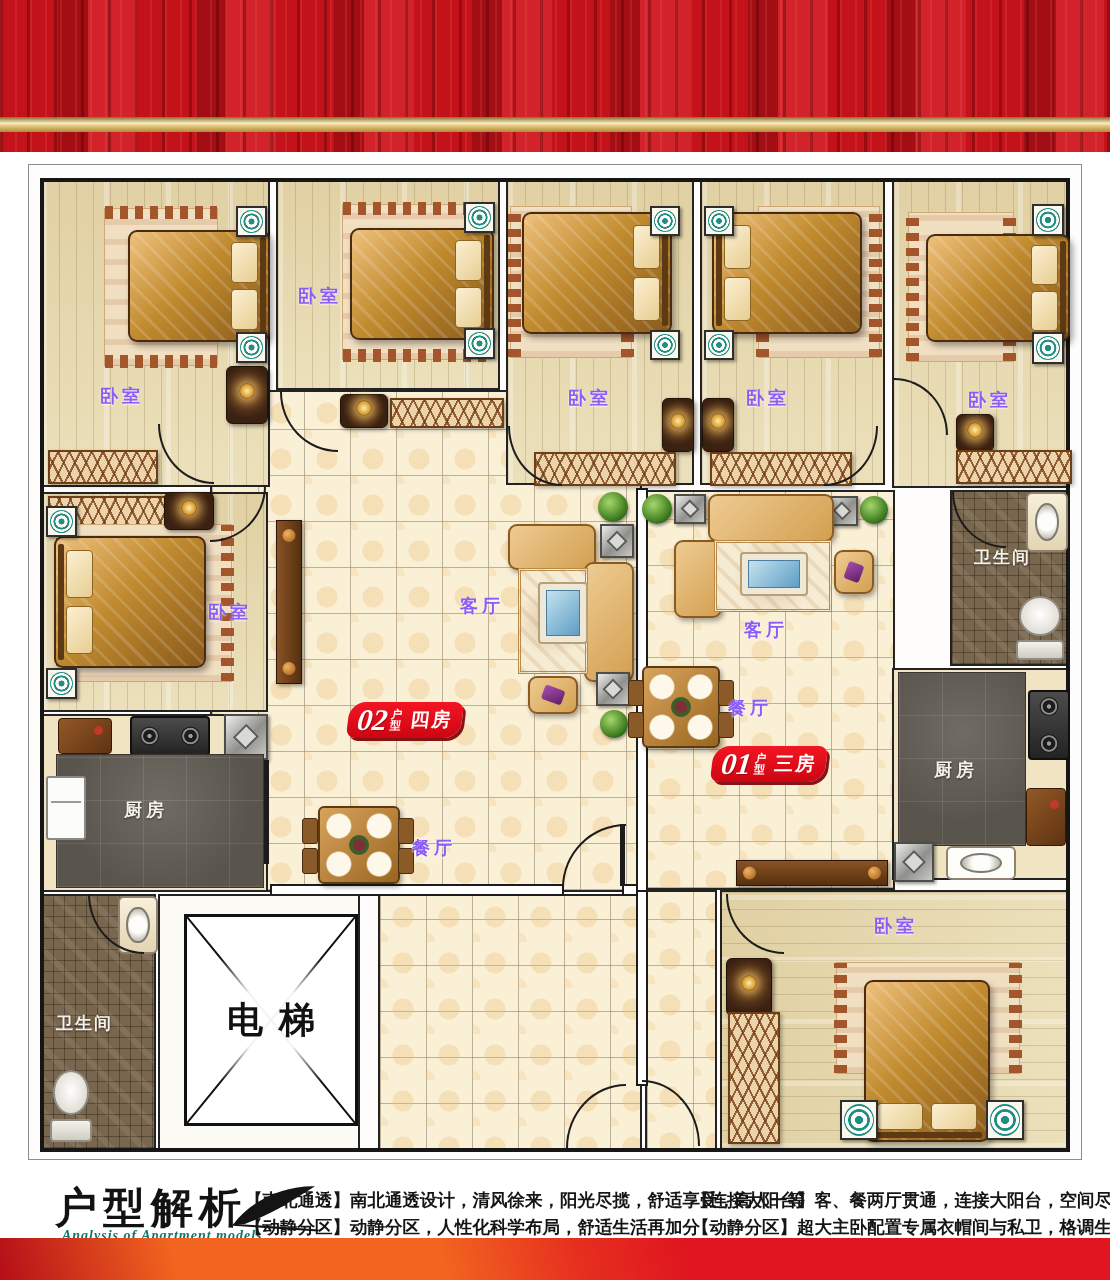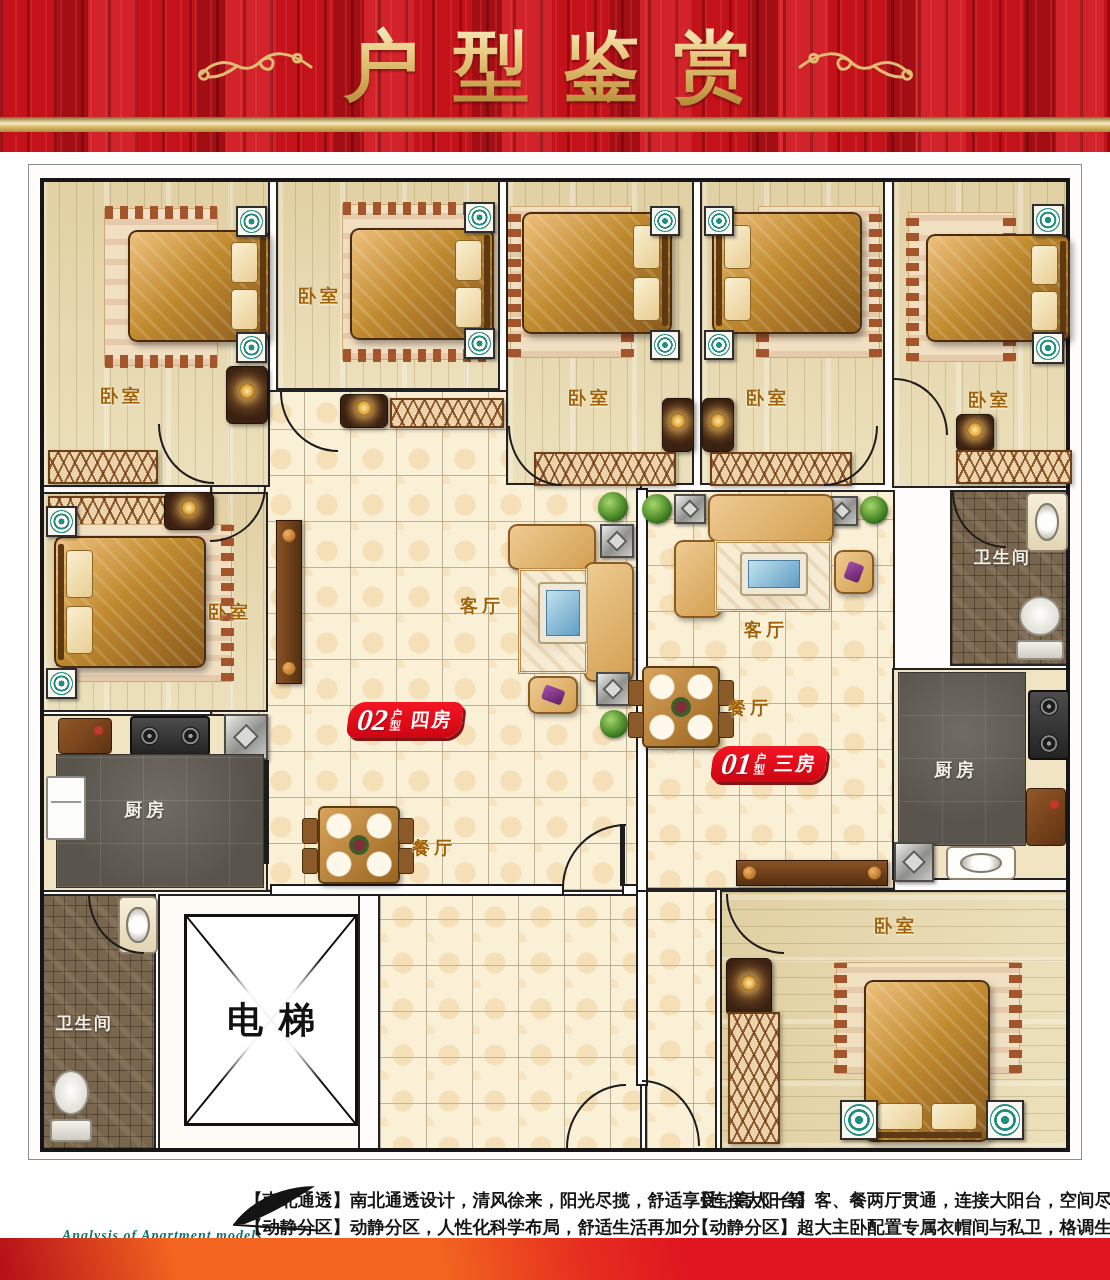--- a/index.html
+++ b/index.html
@@ -58,21 +58,21 @@
       repeating-linear-gradient(45deg, rgba(255,240,210,.08) 0 6px, rgba(0,0,0,0) 6px 23px),
       repeating-linear-gradient(0deg, rgba(38,26,16,.40) 0 1px, rgba(0,0,0,0) 1px 11px),
       repeating-linear-gradient(90deg, rgba(38,26,16,.40) 0 1px, rgba(0,0,0,0) 1px 11px);}
   .kitchenbg{background:#f1e4c2;}
   .liftroom{background:#fcfbf5;}
 
   .wall{position:absolute;background:#fff;border:2px solid #1c1c1c;box-sizing:border-box;}
   .leaf{position:absolute;background:#1c1c1c;}
 
   
-  .lbl{position:absolute;font-weight:700;font-size:18px;letter-spacing:4px;color:#a16207;
+  .lbl{position:absolute;font-weight:700;font-size:18px;letter-spacing:4px;color:#8b5cf6;
     text-shadow:0 1px 2px rgba(255,255,255,.85);white-space:nowrap;}
   .lbl.light{color:#f4f1e9;text-shadow:0 1px 2px rgba(0,0,0,.6);}
 
   
   .bed{position:absolute;border:2px solid #4a2a10;border-radius:9px;
     background:linear-gradient(135deg,#eec07c 0%,#c08a2e 45%,#8a5a1b 100%);
     background-image:repeating-linear-gradient(45deg, rgba(255,255,255,.14) 0 3px, rgba(0,0,0,0) 3px 13px),
       linear-gradient(135deg,#eec07c 0%,#c08a2e 45%,#8a5a1b 100%);
     box-shadow:3px 4px 6px rgba(0,0,0,.35);}
   .bed .hb{position:absolute;background:#5d3a14;border-radius:2px;}
@@ -222,43 +222,20 @@
     background:
       linear-gradient(75deg, rgba(177,10,24,.95) 0%, rgba(177,10,24,0) 16%),
       linear-gradient(78deg, #f2641f 0%, #f2641f 40%, #e6301f 52%, #df1520 62%, #df1520 100%);}
 </style>
 </head>
 <body>
 
 <div id="stage">
 
   <div class="header">
-    <div class="title-row">
-      <svg class="flourish left" viewBox="0 0 120 52">
-        <g fill="none" stroke="#dfbe74" stroke-width="3" stroke-linecap="round">
-          <path d="M118 26 C96 9, 78 9, 66 21 C59 28, 50 29, 43 25"></path>
-          <path d="M66 21 C73 14, 81 17, 79 24 C77 31, 68 29, 66 21"></path>
-          <path d="M43 25 C30 18, 16 22, 7 33"></path>
-          <path d="M43 25 C34 32, 24 37, 13 36"></path>
-          <circle cx="9" cy="34" r="4.5"></circle>
-          <circle cx="104" cy="17" r="4"></circle>
-        </g>
-      </svg>
-      <h1 class="page-title">户型鉴赏</h1>
-      <svg class="flourish right" viewBox="0 0 120 52">
-        <g fill="none" stroke="#dfbe74" stroke-width="3" stroke-linecap="round">
-          <path d="M118 26 C96 9, 78 9, 66 21 C59 28, 50 29, 43 25"></path>
-          <path d="M66 21 C73 14, 81 17, 79 24 C77 31, 68 29, 66 21"></path>
-          <path d="M43 25 C30 18, 16 22, 7 33"></path>
-          <path d="M43 25 C34 32, 24 37, 13 36"></path>
-          <circle cx="9" cy="34" r="4.5"></circle>
-          <circle cx="104" cy="17" r="4"></circle>
-        </g>
-      </svg>
-    </div>
     <div class="gold-stripe"></div>
   </div>
 
   <div class="panel"></div>
 
   <div class="tile" style="left:210px;top:390px;width:432px;height:502px;"></div>
   <div class="tile" style="left:645px;top:490px;width:250px;height:400px;"></div>
   <div class="tile" style="left:645px;top:890px;width:72px;height:262px;"></div>
   <div class="tile" style="left:378px;top:894px;width:264px;height:258px;"></div>
 
@@ -452,20 +429,21 @@
   <div class="rug v" style="left:836px;top:962px;width:182px;height:110px;"></div>
   <div class="bed vb" style="left:864px;top:980px;width:122px;height:158px;">
       <div class="hb"></div>
       <div class="pil a"></div>
       <div class="pil b"></div>
     </div>
   <div class="spk" style="left:840px;top:1100px;width:34px;height:36px;"></div>
   <div class="spk" style="left:986px;top:1100px;width:34px;height:36px;"></div>
   <div class="lbl" style="left:874px;top:914px;">卧室</div>
 
+  <h2 class="footer-head">户型解析</h2>
   <div class="footer-sub">Analysis of Apartment models</div>
   <svg class="quill" viewBox="0 0 110 60">
     <path d="M6 50 C28 20, 68 3, 104 4 C82 18, 52 38, 20 49 Z" fill="#141414"></path>
     <path d="M6 50 L108 57" stroke="#141414" stroke-width="2.5" fill="none"></path>
   </svg>
 
   <div class="feature" style="left:245px;top:1215px;">
     <span class="tag">【动静分区】</span><span>动静分区，人性化科学布局，舒适生活再加分</span>
   </div>
   <div class="feature" style="left:245px;top:1188px;">

